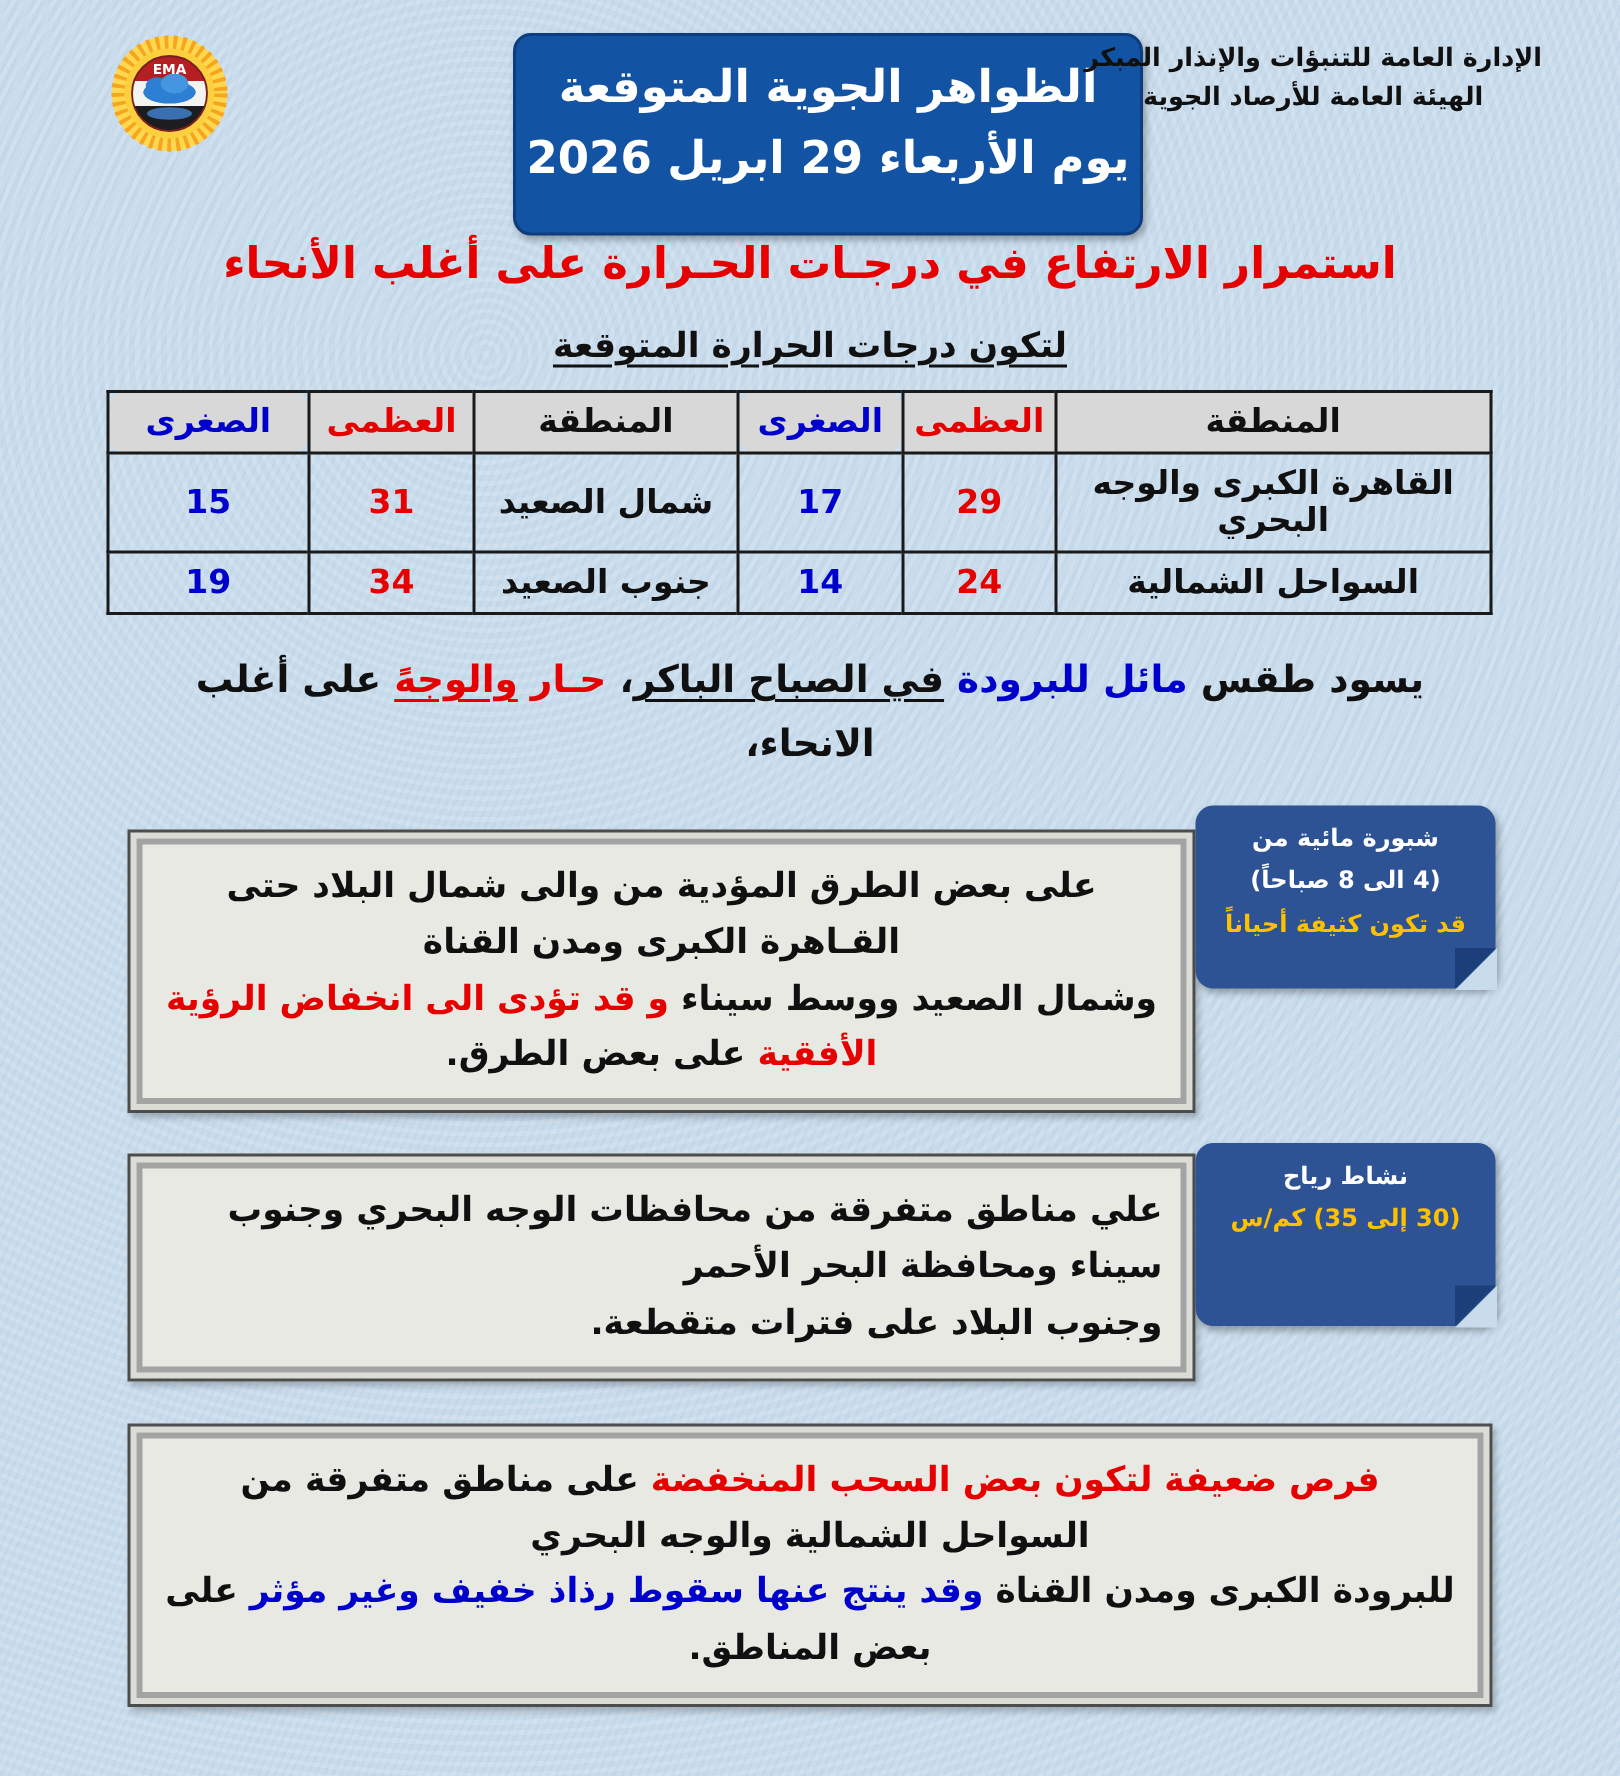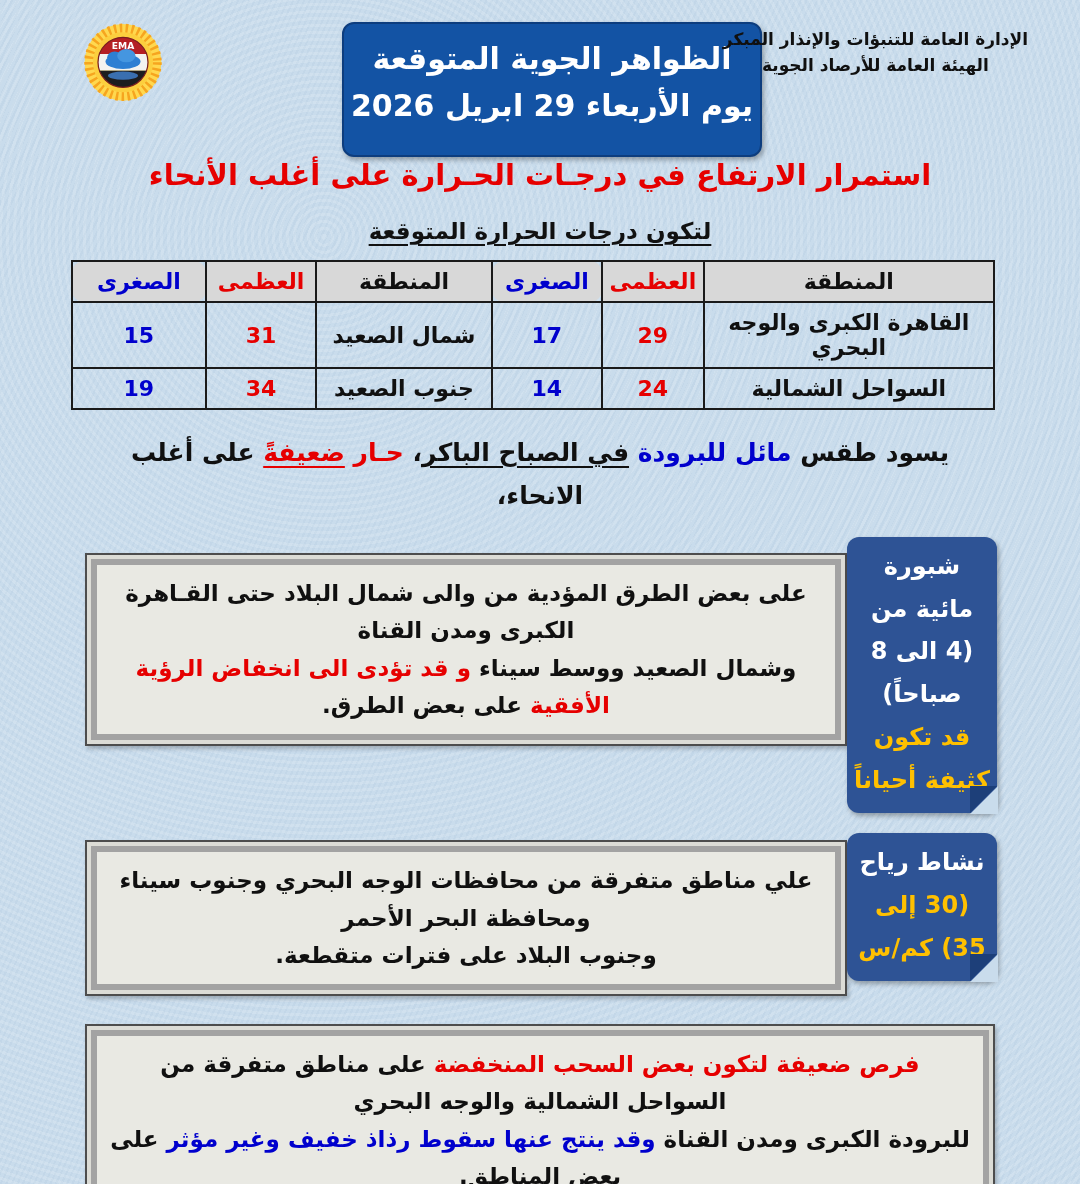--- a/index.html
+++ b/index.html
@@ -9,21 +9,21 @@
     overflow:hidden;
     direction:rtl;
     font-family:"DejaVu Sans","Liberation Sans",sans-serif;
     background-color:#c9dcec;
     background-image:
       repeating-radial-gradient(circle at 30% 20%, rgba(255,255,255,.14) 0 3px, transparent 3px 7px),
       repeating-linear-gradient(115deg, rgba(140,170,200,.10) 0 2px, transparent 2px 5px);
     color:#111;
   }
   
-  .logo{position:absolute;top:14px;left:64px;width:118px;height:100px;}
+  .logo{position:absolute;top:14px;left:54px;width:118px;height:100px;}
   .title-box{
     position:absolute;top:22px;left:342px;width:404px;
     background:#1353a4;border:2px solid #0d3d7e;border-radius:12px;
     box-shadow:2px 3px 5px rgba(0,0,0,.3);
     color:#fff;text-align:center;font-weight:bold;font-size:30px;
     padding:12px 6px 26px;line-height:1.55;
   }
   .agency{
     position:absolute;top:26px;right:52px;
     text-align:center;font-weight:bold;font-size:17px;line-height:1.55;color:#101010;
@@ -46,34 +46,34 @@
   table.temps td{font-size:22px;background:transparent;}
   
   .summary{margin-top:22px;text-align:center;font-weight:bold;font-size:25px;line-height:1.7;}
   
   .row{display:flex;align-items:flex-start;margin-top:20px;}
   .panel{
     flex:1;border:2px solid #4d4d4d;background:#dcdcd6;padding:4px;
     box-shadow:2px 3px 4px rgba(0,0,0,.22);
   }
   .panel-inner{
-    border:6px solid #a3a3a3;background:#e9e9e3;
+    border:4px solid #a3a3a3;background:#e9e9e3;
     text-align:center;font-weight:bold;font-size:23px;line-height:1.62;
     padding:10px 12px;
   }
   .row .panel{margin-top:16px;}
   .row.row-2 .panel{margin-top:7px;}
-  .panel-inner.tall{min-height:86px;}
+  .panel-inner.tall{min-height:86px;text-align:right;}
   .panel.full{margin-top:28px;}
   
   .side-tag{
-    position:relative;width:150px;min-height:122px;margin-right:-2px;
+    position:relative;width:200px;min-height:122px;margin-right:-2px;
     background:#2e5395;border-radius:12px;
     box-shadow:2px 3px 5px rgba(0,0,0,.3);
-    text-align:center;font-weight:bold;font-size:24px;line-height:1.78;
+    text-align:center;font-weight:bold;font-size:16px;line-height:1.78;
     padding:8px 6px 12px;box-sizing:border-box;
   }
   .side-tag::before{ 
     content:"";position:absolute;right:-1px;bottom:-1px;width:0;height:0;
     border-bottom:28px solid #c9dcec;border-right:0;border-left:28px solid transparent;
   }
   .side-tag::after{ 
     content:"";position:absolute;right:0;bottom:0;width:0;height:0;
     border-top:27px solid #1d3f79;border-right:27px solid transparent;
   }
@@ -152,21 +152,21 @@
         <td class="c-r">24</td>
         <td class="c-b">14</td>
         <td class="c-k">جنوب الصعيد</td>
         <td class="c-r">34</td>
         <td class="c-b">19</td>
       </tr>
     </tbody>
       </table>
 
     <div class="summary">
-      <div><span class="c-k">يسود طقس </span><span class="c-b">مائل للبرودة </span><span class="c-k u">في الصباح الباكر</span><span class="c-k">، </span><span class="c-r">حـار </span><span class="c-r u">ضعيفةً</span><span class="c-k"> على أغلب الانحاء،</span></div>
+      <div><span class="c-k">يسود طقس </span><span class="c-b">مائل للبرودة </span><span class="c-k u">في الصباح الباكر</span><span class="c-k">، </span><span class="c-r">حـار </span><span class="c-r u">والوجهً</span><span class="c-k"> على أغلب الانحاء،</span></div>
     </div>
 
     <div class="row">
       <div class="side-tag">
         <div><span class="c-w">شبورة مائية من</span></div>
         <div><span class="c-w">(4 الى 8 صباحاً)</span></div>
         <div><span class="c-y">قد تكون كثيفة أحياناً</span></div>
       </div>
       <div class="panel">
         <div class="panel-inner">

